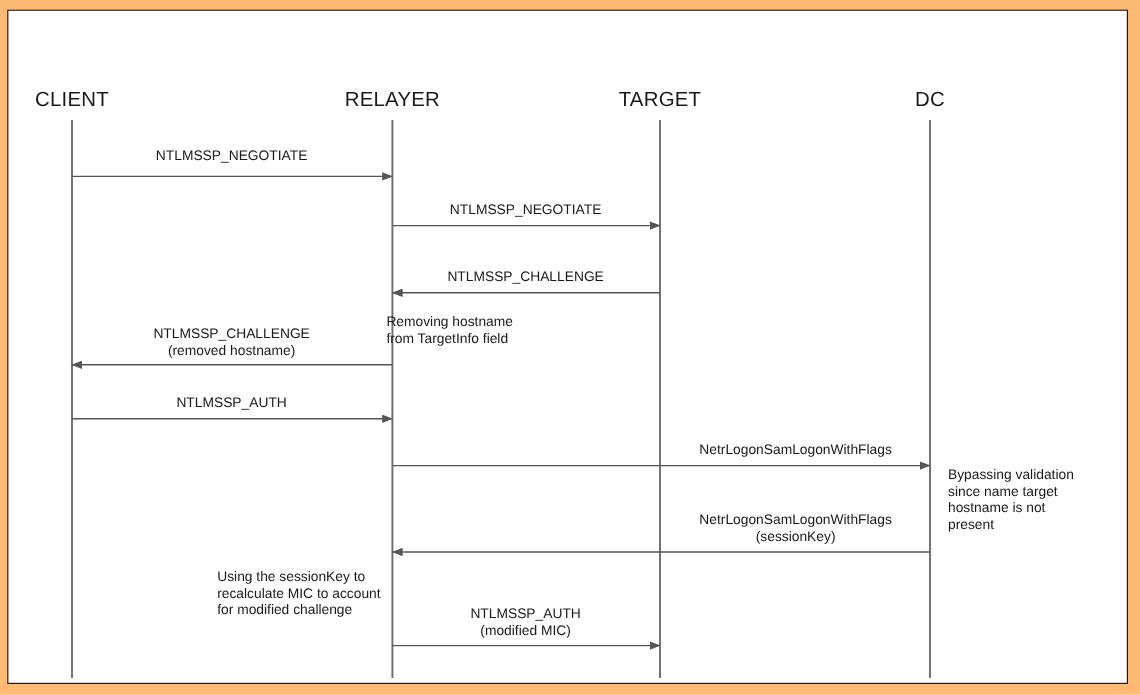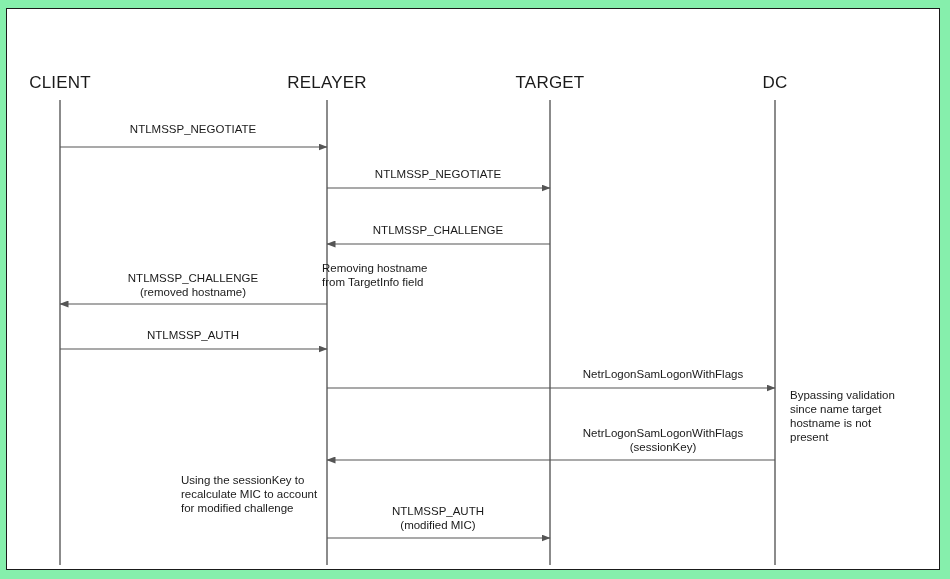--- a/index.html
+++ b/index.html
@@ -10,21 +10,21 @@
   body {
     width: 950px;
     height: 579px;
     font-family: "Liberation Sans", sans-serif;
     overflow: hidden;
   }
   #diagram-root {
     position: relative;
     width: 950px;
     height: 579px;
-    background: #86efac;
+    background: #fdba74;
   }
   #frame-border {
     position: absolute;
     left: 6px;
     top: 8px;
     width: 934px;
     height: 562px;
     border: 1.6px solid #1a1a1a;
     box-sizing: border-box;
     background: #ffffff;

